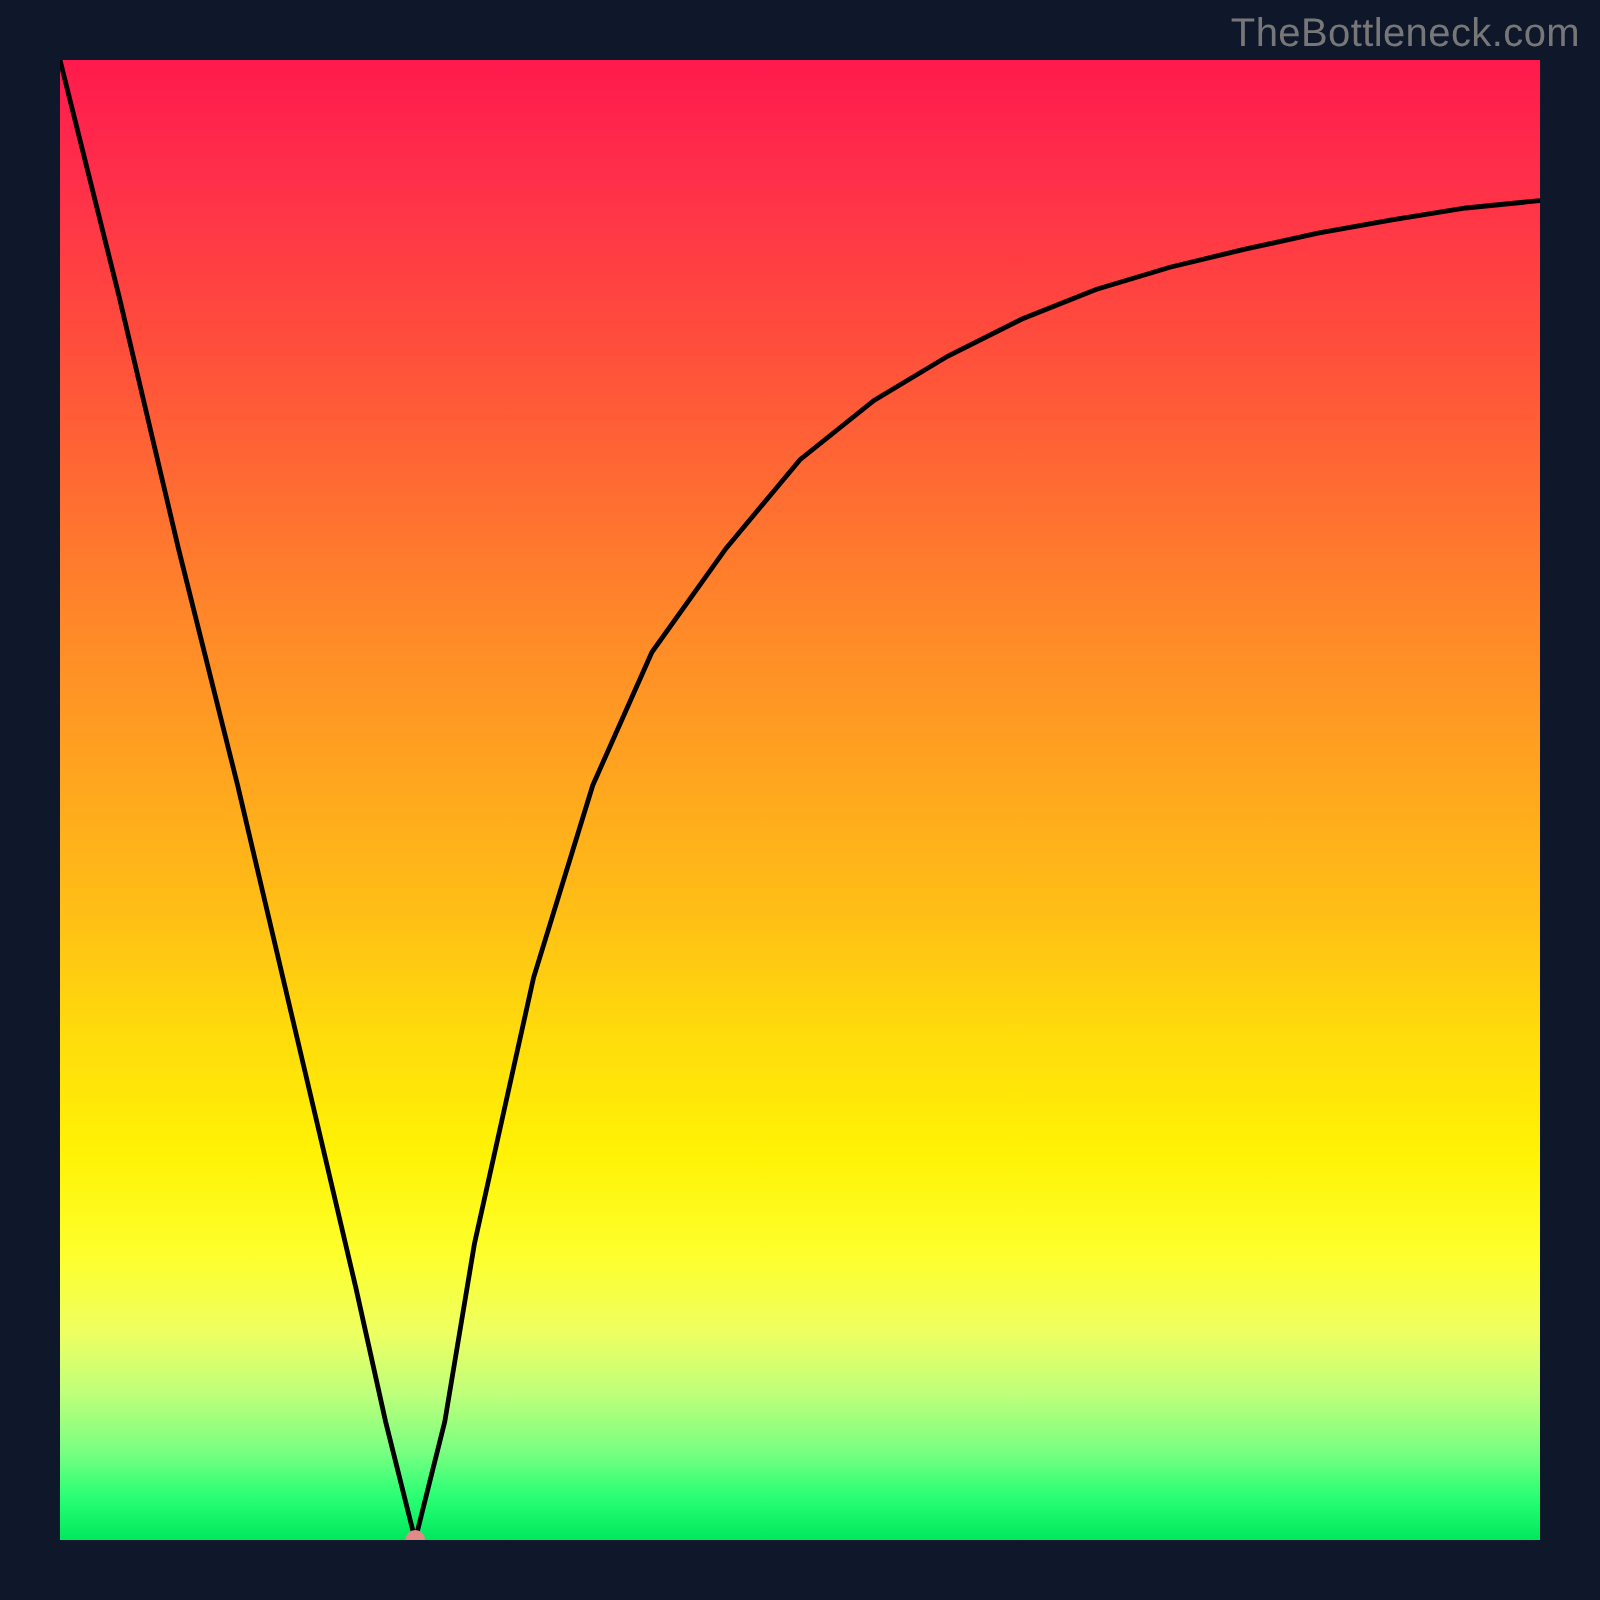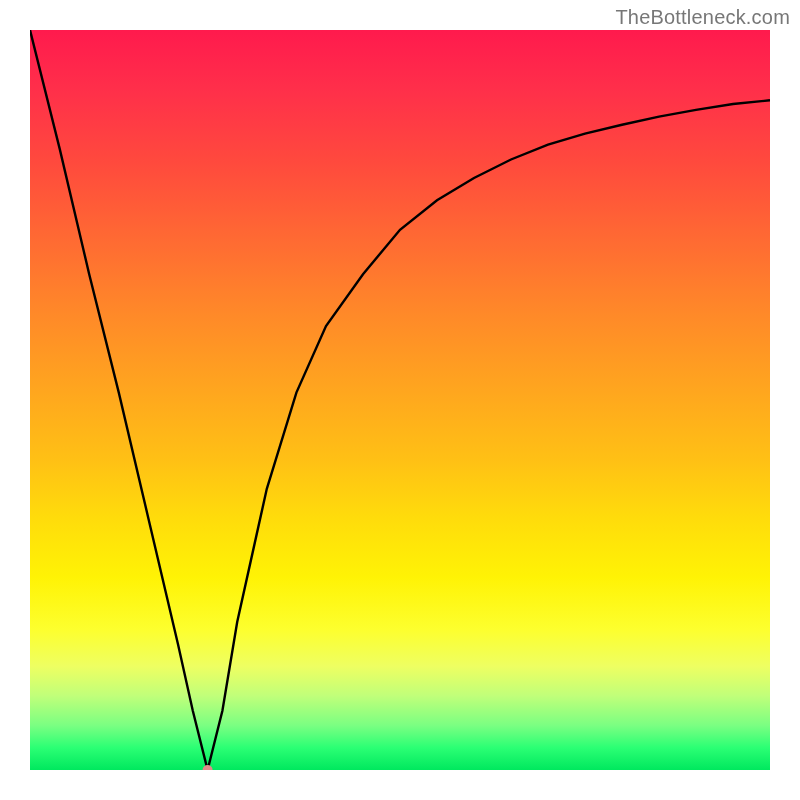--- a/index.html
+++ b/index.html
@@ -8,21 +8,21 @@
     width: 800px;
     height: 800px;
     overflow: hidden;
     background: #000;
     font-family: Arial, Helvetica, sans-serif;
   }
   .chart-container {
     position: relative;
     width: 800px;
     height: 800px;
-    background: #ffffff;
+    background: #0f172a;
   }
   .plot-area {
     position: absolute;
     left: 30px;
     top: 30px;
     width: 740px;
     height: 740px;
     
     background: linear-gradient(to bottom,
       #ff1a4d 0%,

